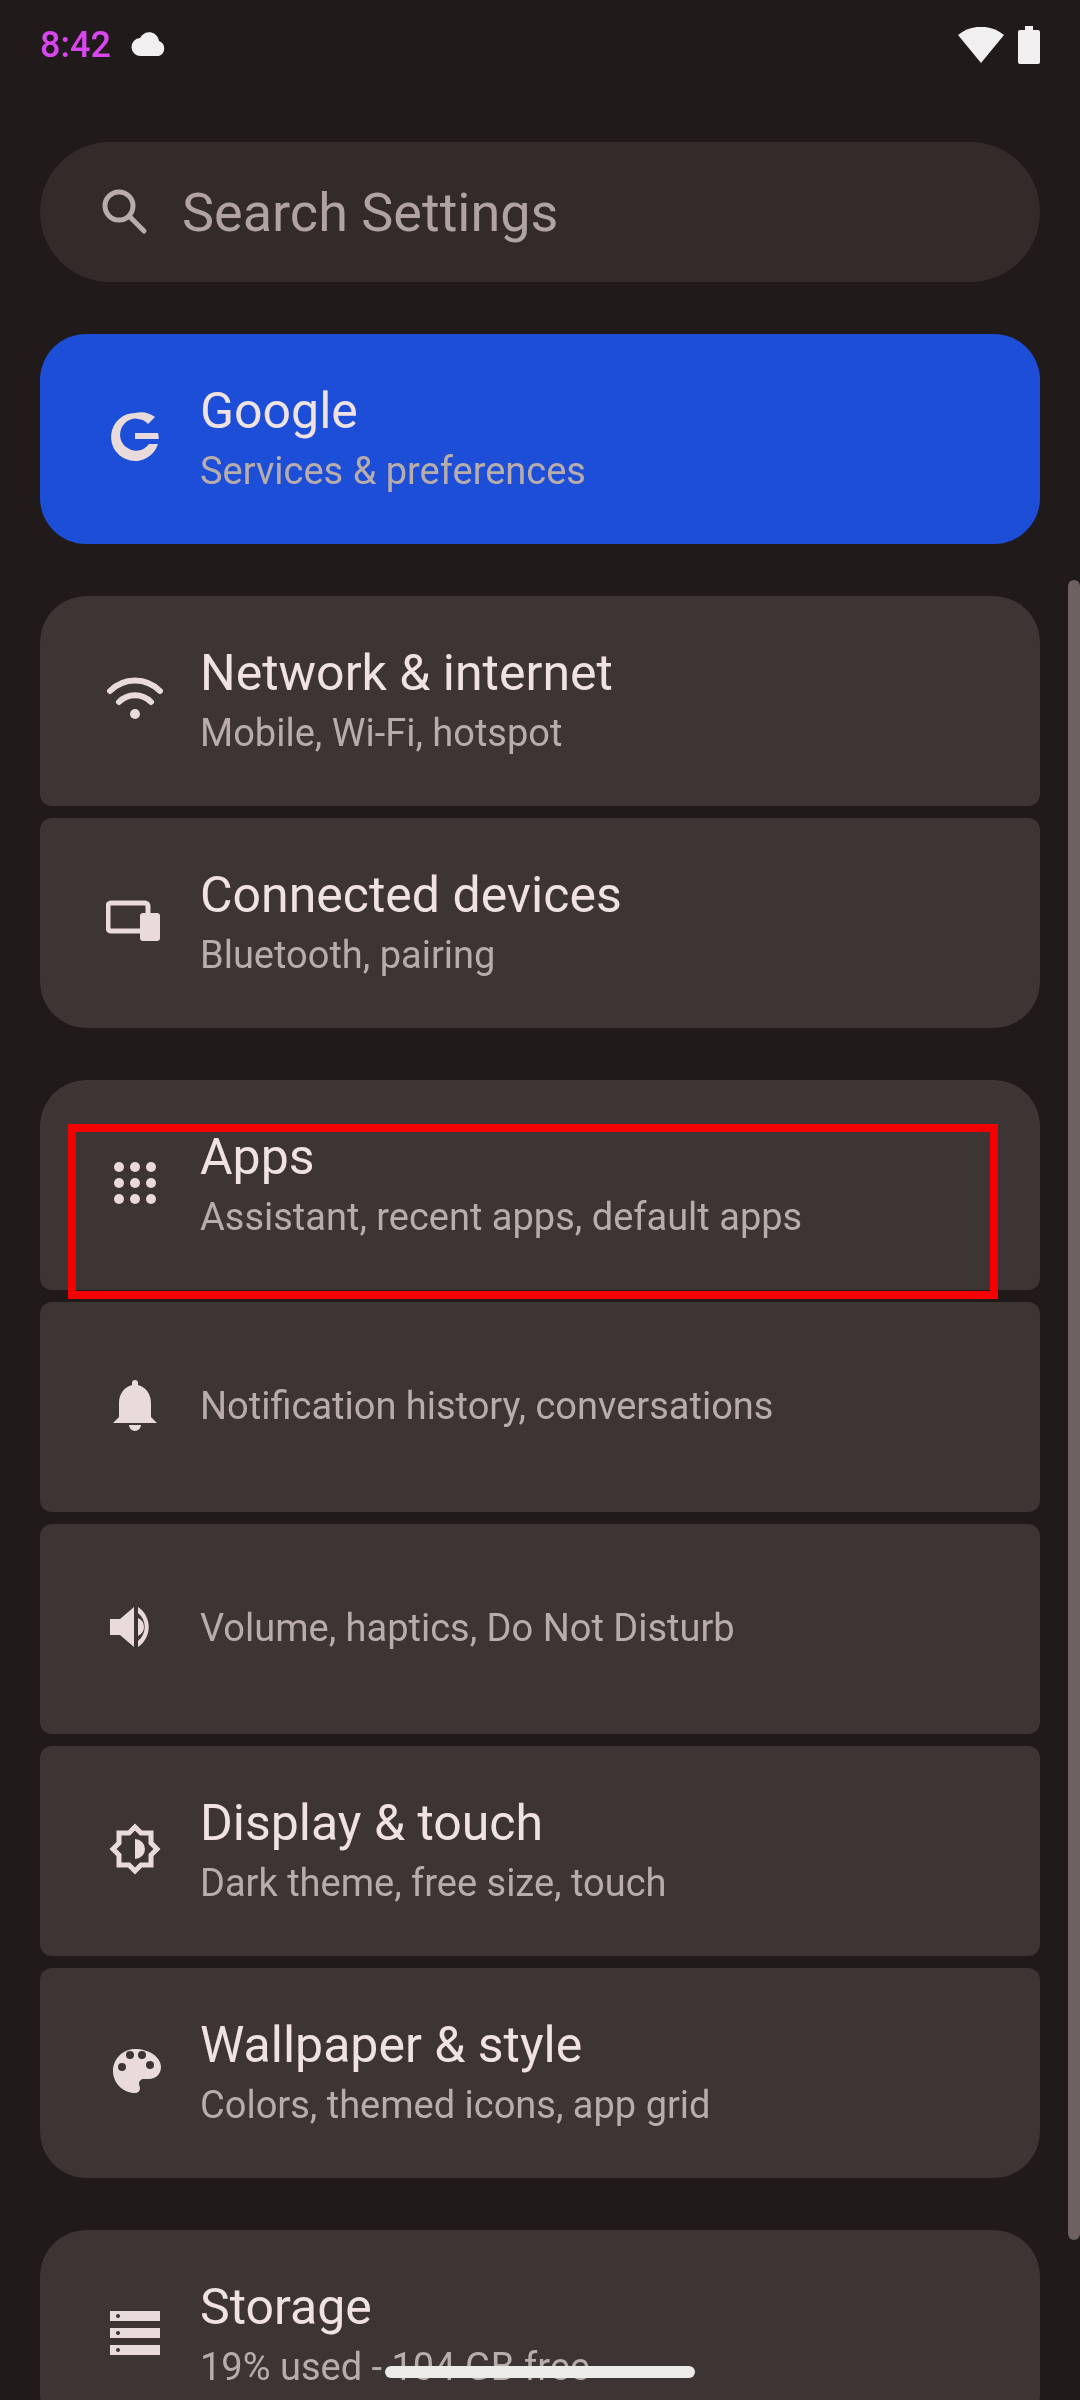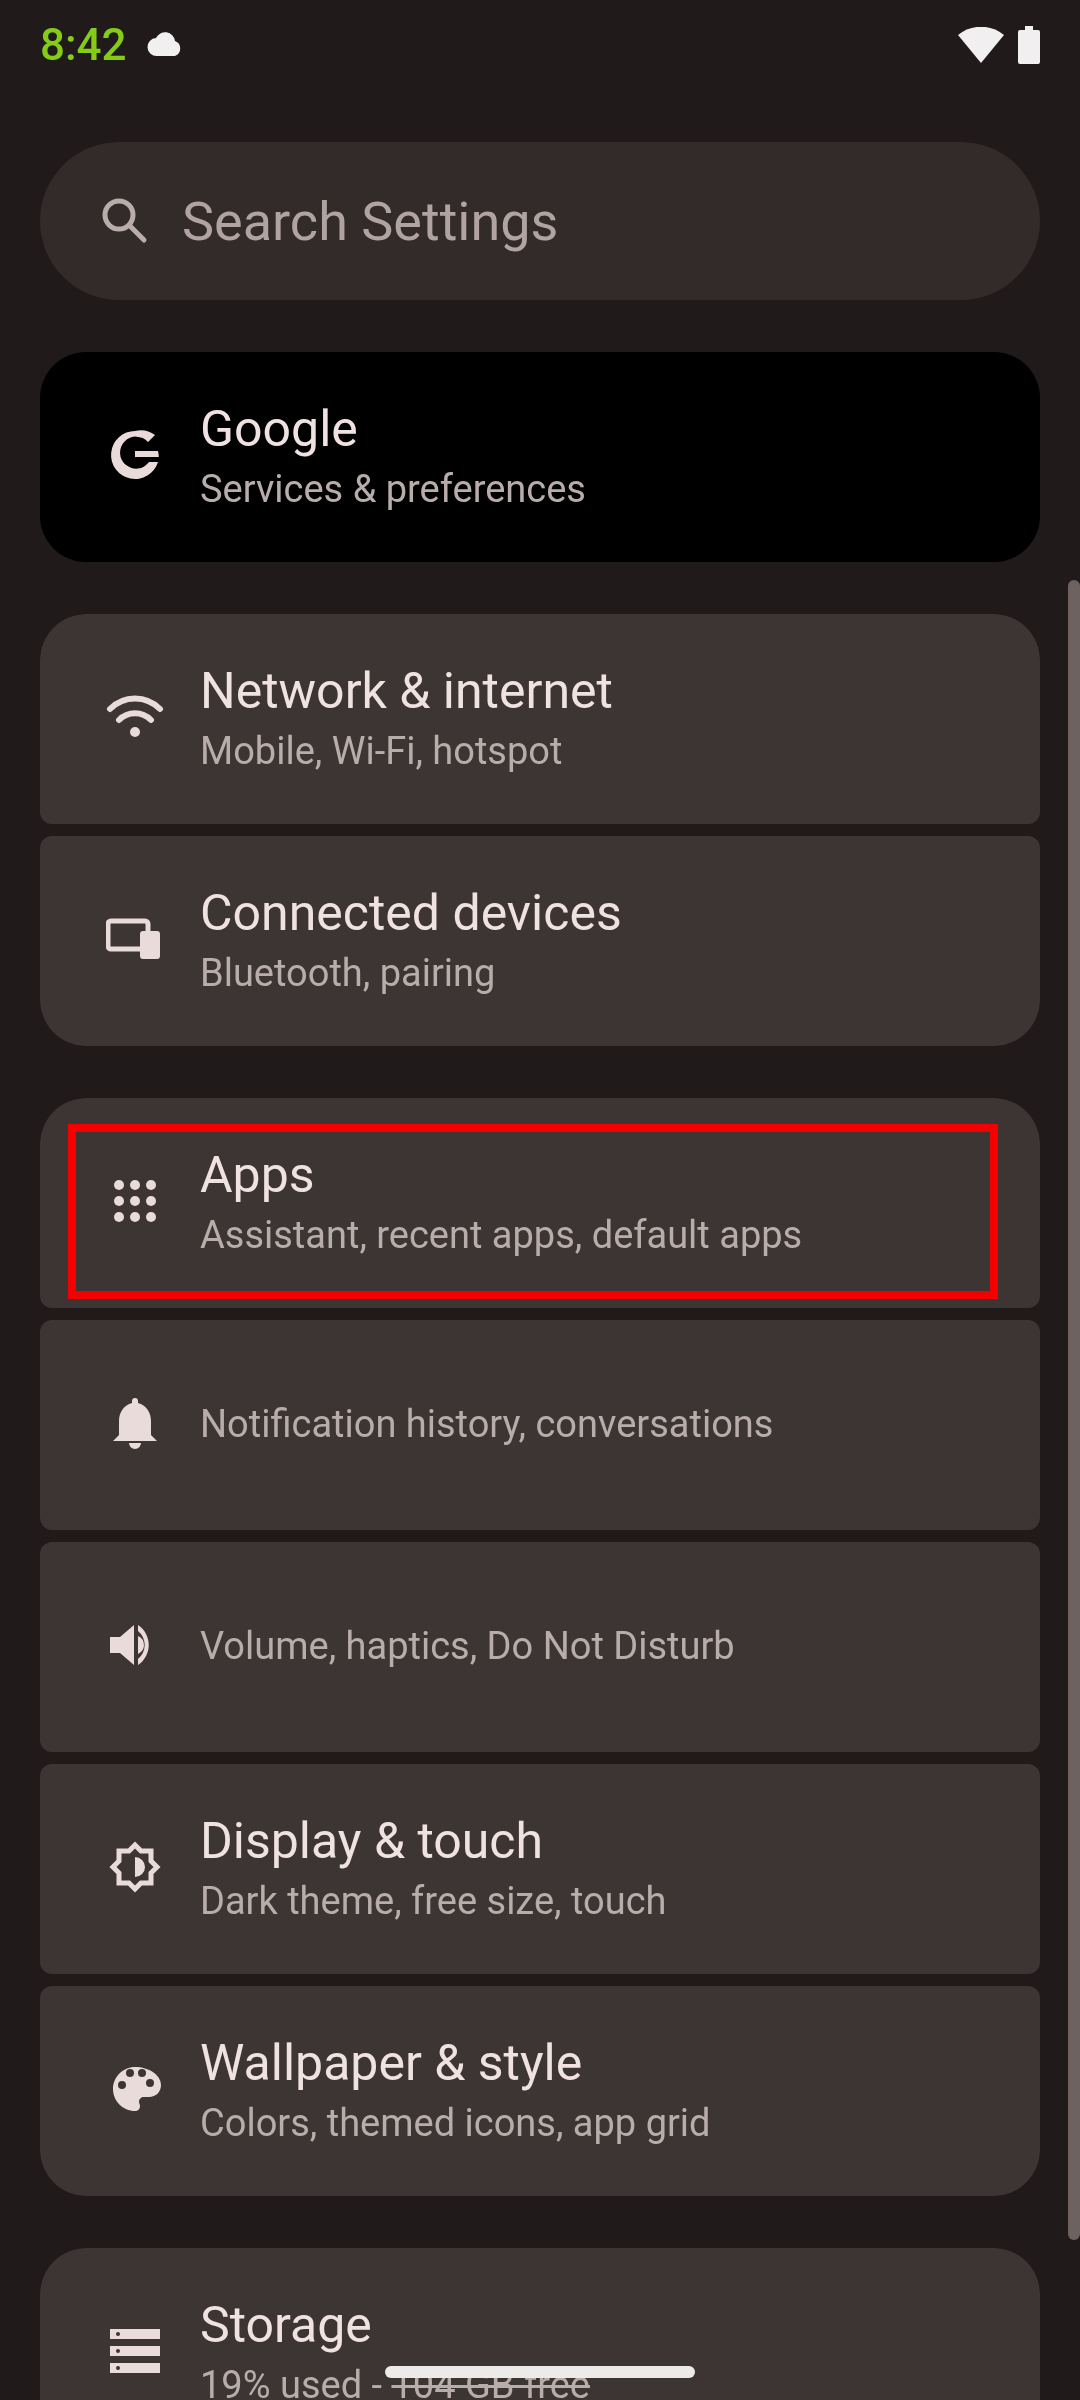--- a/index.html
+++ b/index.html
@@ -15,45 +15,45 @@
     height: 90px;
     display: flex;
     align-items: center;
     justify-content: space-between;
     padding: 0 40px;
   }
   .statusbar .left, .statusbar .right {
     display: flex;
     align-items: center;
     gap: 14px;
-    font-size: 44px;
+    font-size: 36px;
     font-weight: 500;
-    color: #84cc16;
+    color: #d946ef;
   }
   .statusbar svg { display: block; }
   .content {
     padding: 0 40px;
   }
   .searchbar {
     margin-top: 52px;
-    height: 158px;
+    height: 140px;
     background: #322B2A;
     border-radius: 95px;
     display: flex;
     align-items: center;
     padding: 0 58px;
     gap: 34px;
   }
   .searchbar .placeholder {
     color: #B0A3A2;
     font-size: 54px;
   }
   .searchbar svg { flex-shrink: 0; }
   .card {
-    background: #000000;
+    background: #1d4ed8;
     border-radius: 46px;
     margin-top: 52px;
     overflow: hidden;
   }
   .card.group { border-radius: 46px; }
   .row {
     display: flex;
     align-items: center;
     min-height: 210px;
     padding: 34px 30px 34px 30px;

